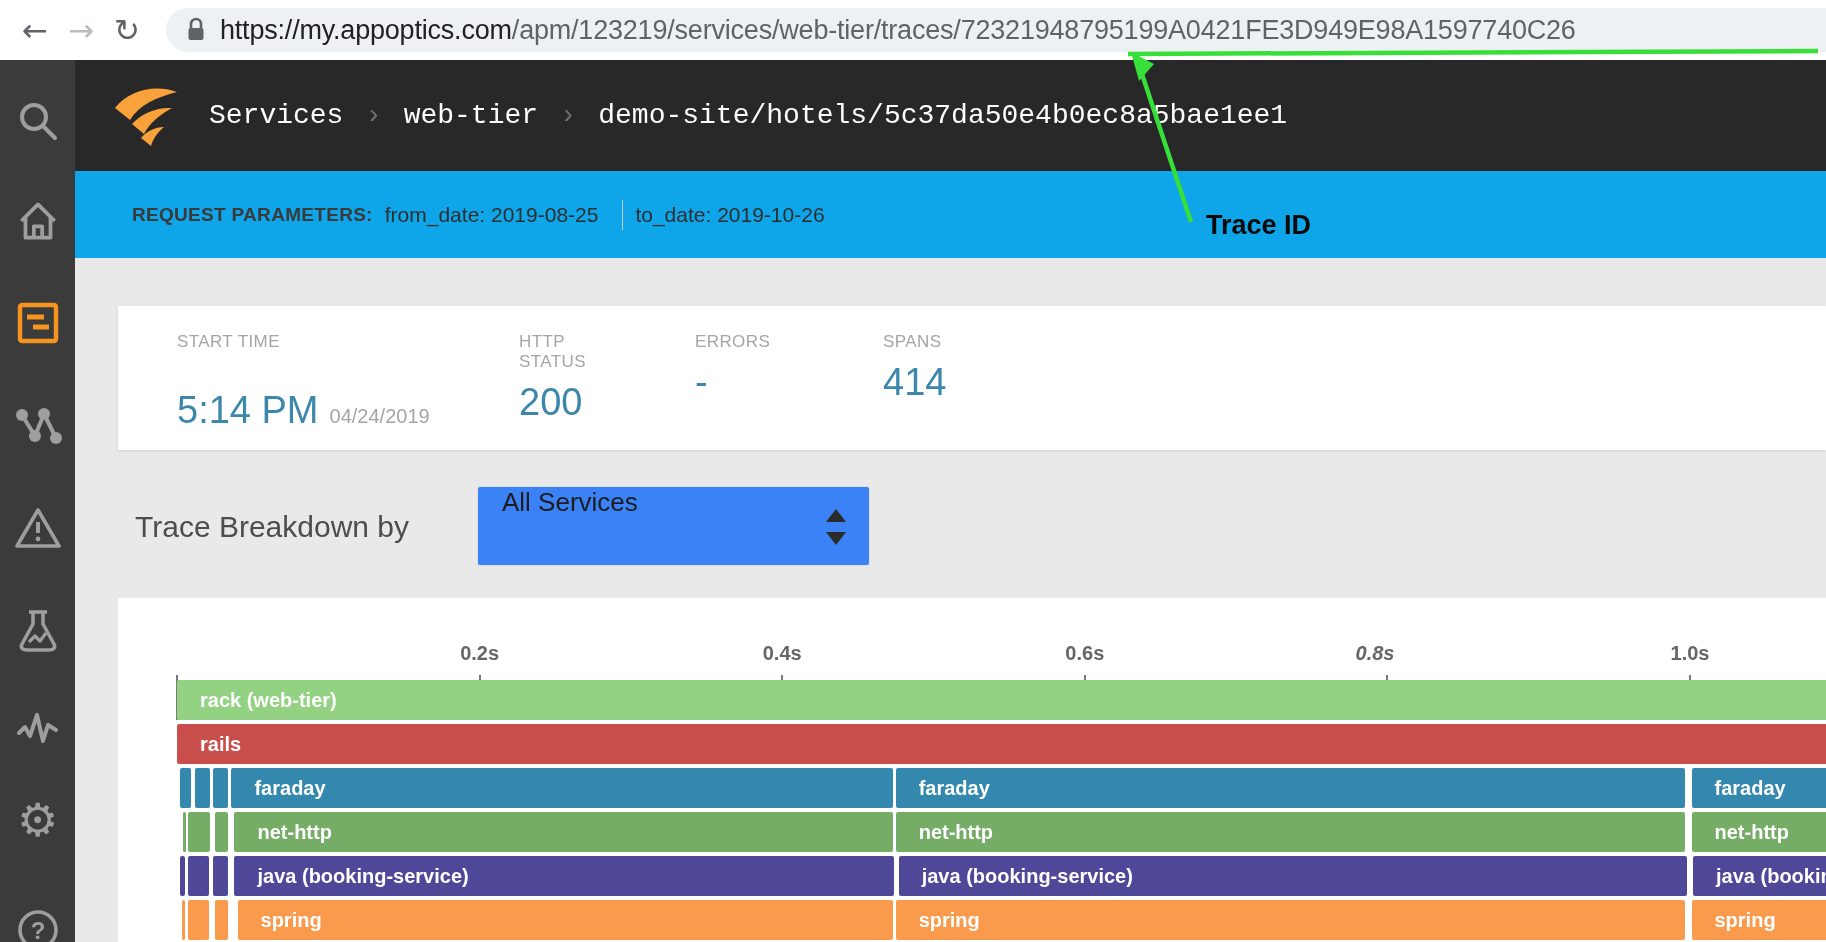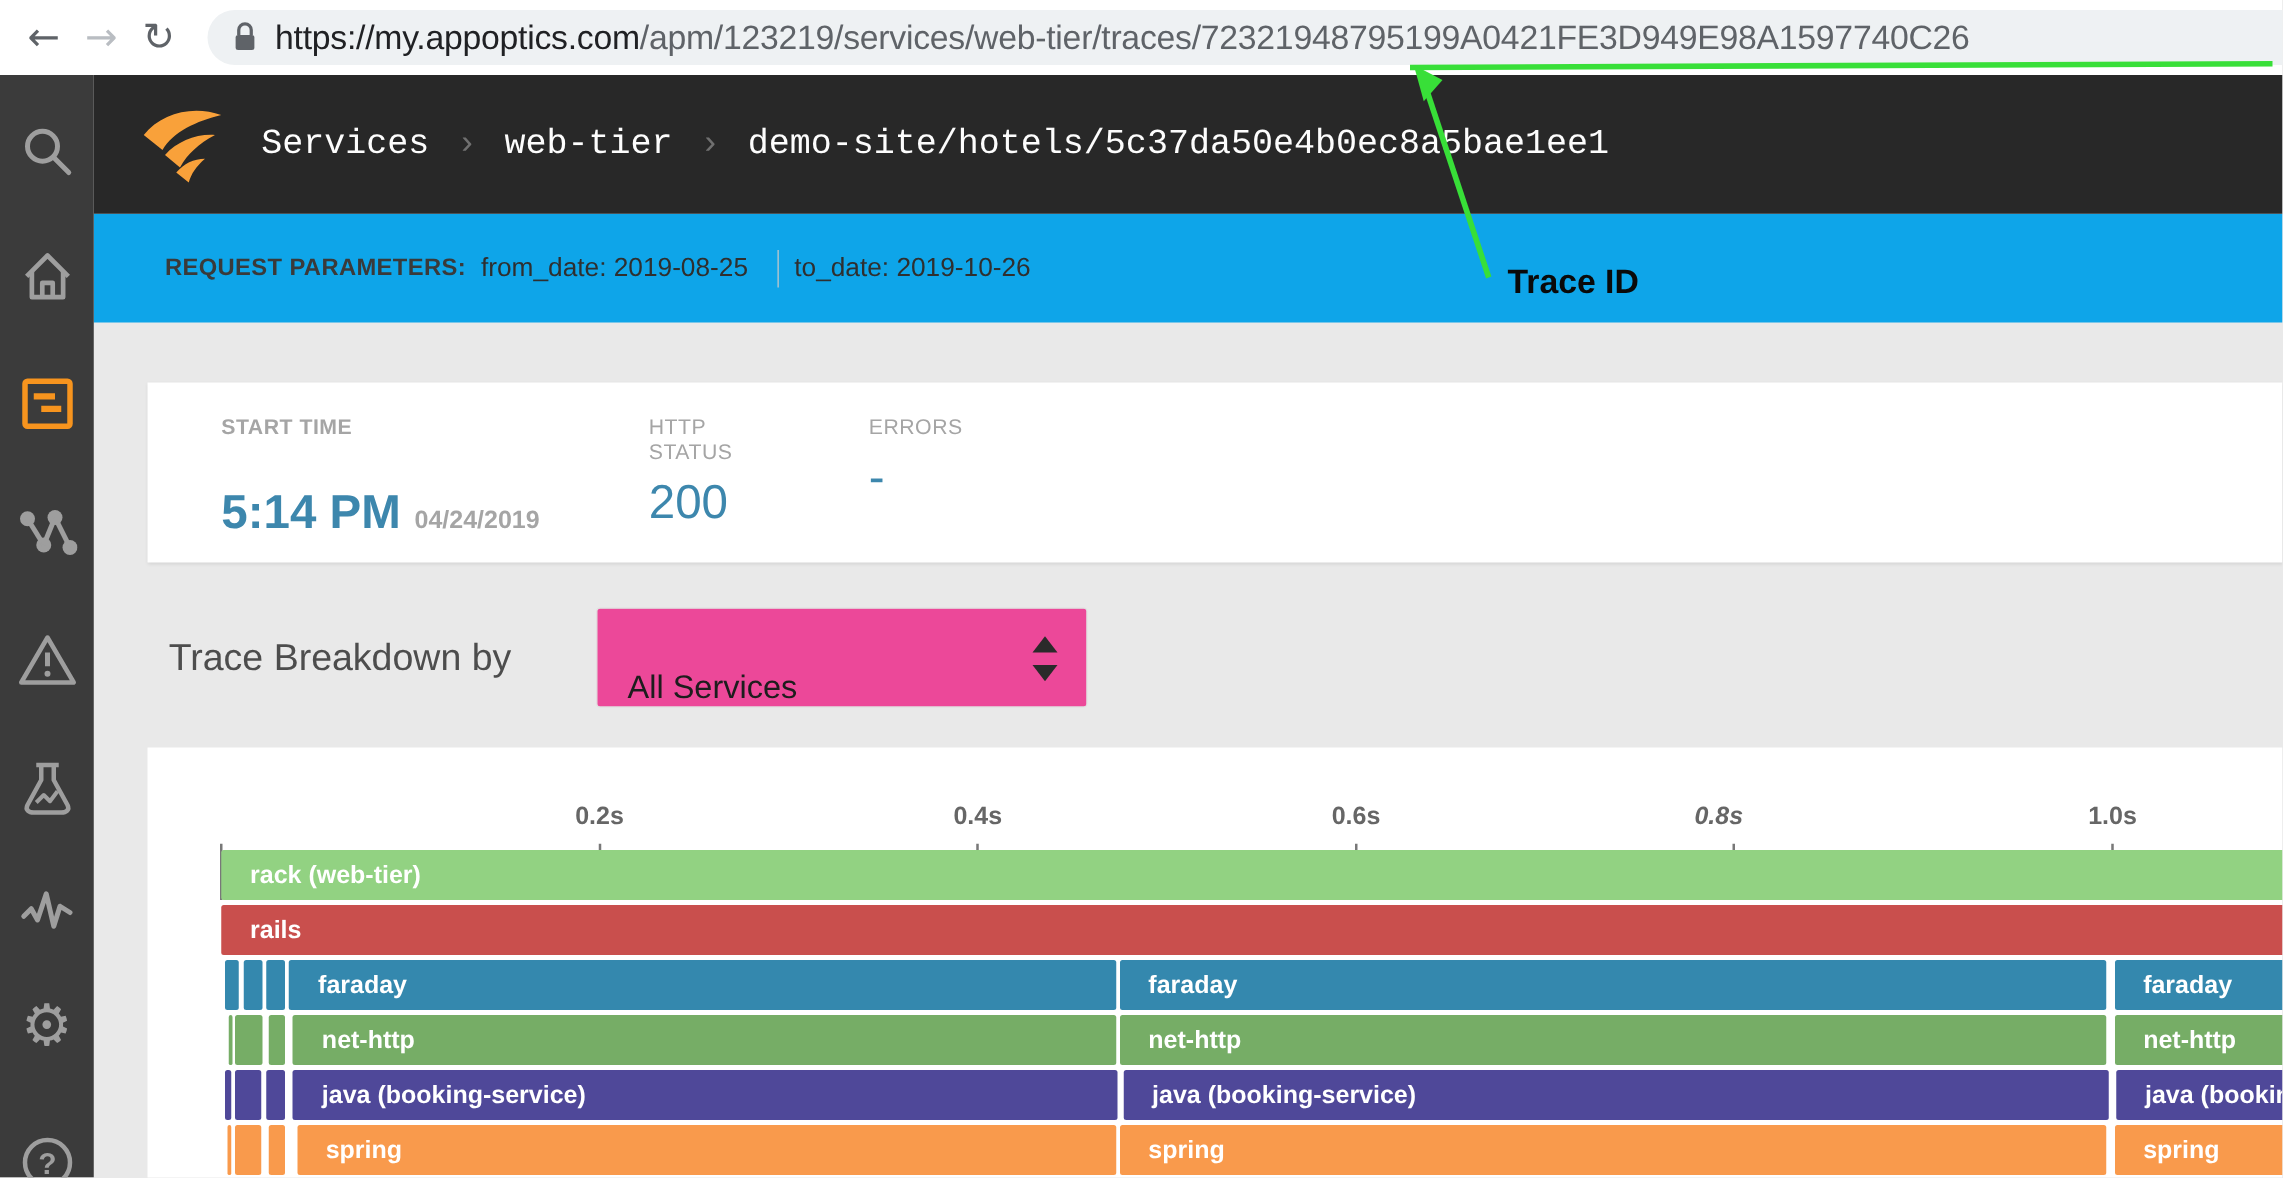--- a/index.html
+++ b/index.html
@@ -35,29 +35,29 @@
   .req-bar { position:absolute; top:171px; left:75px; right:0; height:87px; background:#0ea5e9; display:flex; align-items:center; z-index:2; }
   .req-label { margin-left:57px; font-weight:bold; font-size:19px; color:#3a3a3a; letter-spacing:0.3px; }
   .req-item { margin-left:12px; font-size:21px; color:#2f2f2f; }
   .req-div { width:1px; height:30px; background:#c9c9c9; margin-left:24px; }
 
   
   .page { position:absolute; top:258px; left:75px; right:0; bottom:0; background:#e9e9e9; }
 
   .stats-card { position:absolute; top:48px; left:43px; right:0; height:144px; background:#fff; box-shadow:0 1px 3px rgba(0,0,0,.10); display:flex; }
   .stat { padding:26px 0 0 59px; }
-  .stat:nth-child(1){ width:342px;font-weight:bold; } .stat:nth-child(2){ width:176px; }
+  .stat:nth-child(1){ width:342px; } .stat:nth-child(2){ width:176px; }
   .stat:nth-child(3){ width:188px; } .stat:nth-child(4){ width:133px; }
   .stat-label { font-size:17px; color:#a5a5a5; letter-spacing:0.4px; }
   .stat-line { display:flex; align-items:baseline; margin-top:9px; }
   .stat-value { font-size:38px; color:#3d87ad; }
   .stat-sub { font-size:20px; color:#a5a5a5; margin-left:11px;margin-top:44px; }
 
   .breakdown-title { position:absolute; top:252px; left:60px; font-size:30px; color:#4d4d4d; }
-  .dropdown { position:absolute; top:228px; left:402px; width:393px; height:80px; background:#ec4899; border:1px solid #e0e0e0; border-radius:3px; display:flex; align-items:flex-end; cursor:pointer; }
+  .dropdown { position:absolute; top:228px; left:402px; width:393px; height:80px; background:#3b82f6; border:1px solid #e0e0e0; border-radius:3px; display:flex; align-items:flex-start; cursor:pointer; }
   .dropdown-text { margin-left:24px; font-size:26px; color:#1d1d1d; }
   .dropdown-arrows { position:absolute; right:22px; top:20px; }
 
   
   .chart-panel { position:absolute; top:340px; left:43px; right:0; height:420px; background:#fff; overflow:hidden; }
   .tick-label { position:absolute; top:44px; transform:translateX(-50%); font-size:20px; font-weight:bold; color:#666; }
   .tick-line { position:absolute; top:77px; width:2px; height:45px; background:#787878; }
   .trace-bar { position:absolute; height:40px; border-radius:2px; overflow:hidden; cursor:pointer; }
   .trace-bar span { display:block; line-height:40px; padding-left:23px; font-size:20px; font-weight:bold; color:#fff; white-space:nowrap; }
 
@@ -181,20 +181,26 @@
       <div class="stat">
         <div class="stat-label">HTTP STATUS</div>
         <div class="stat-line">
           <span class="stat-value">200</span>
         </div>
       </div>
       <div class="stat">
         <div class="stat-label">ERRORS</div>
         <div class="stat-line">
           <span class="stat-value">-</span>
+        </div>
+      </div>
+      <div class="stat">
+        <div class="stat-label">SPANS</div>
+        <div class="stat-line">
+          <span class="stat-value">414</span>
         </div>
       </div>
     </div>
 
   <div class="breakdown-title">Trace Breakdown by</div>
 
   <div class="dropdown">
     <span class="dropdown-text">All Services</span>
     <svg class="dropdown-arrows" width="22" height="40" viewBox="0 0 22 40">
       <polygon points="11,2 21,15 1,15" fill="#2a2a2a"></polygon>

